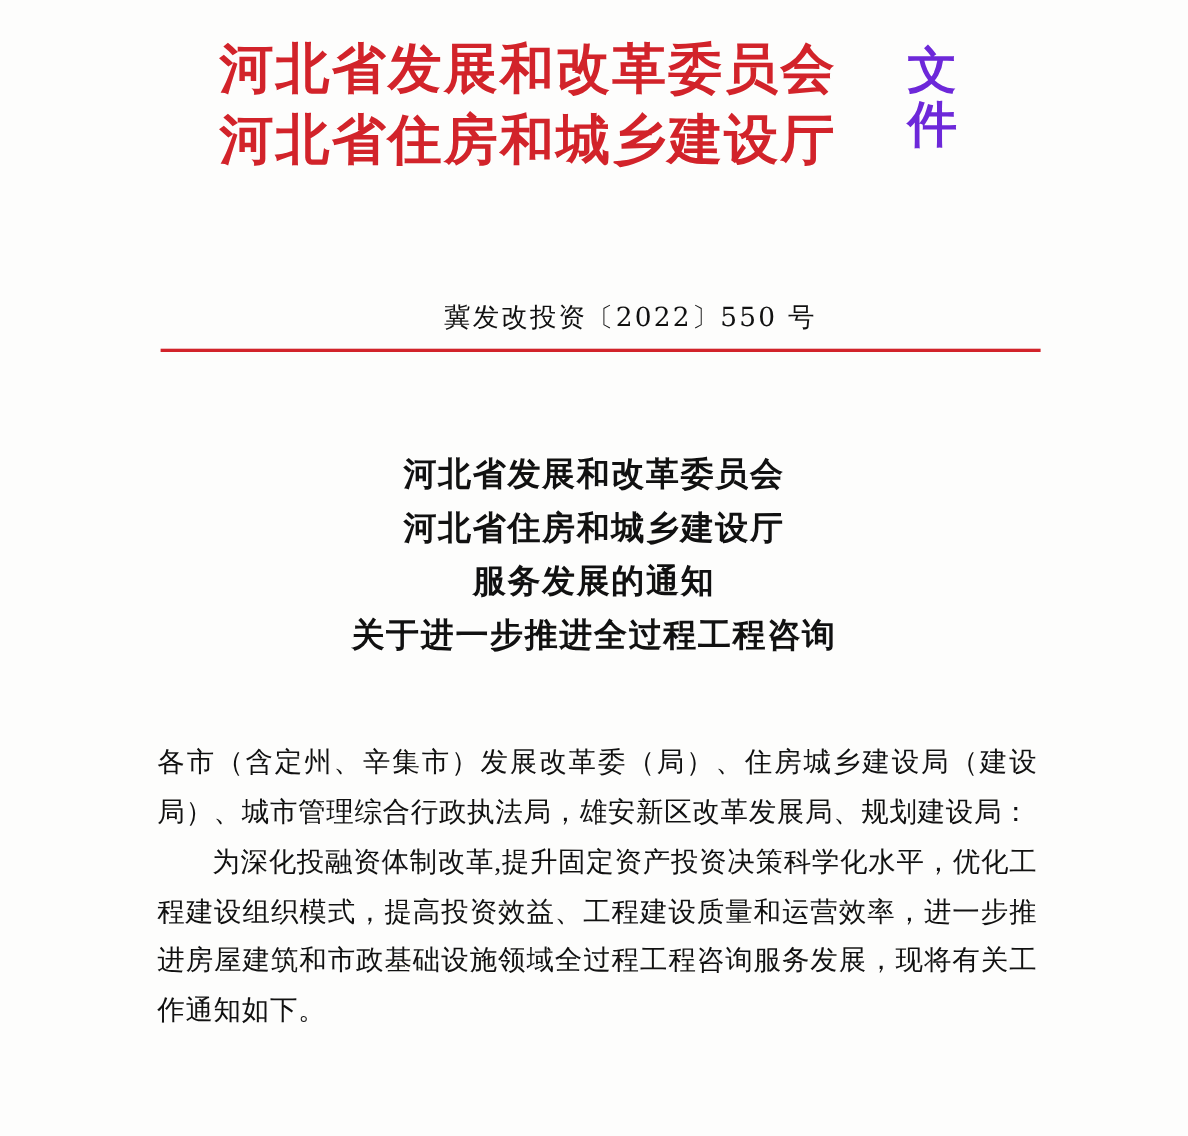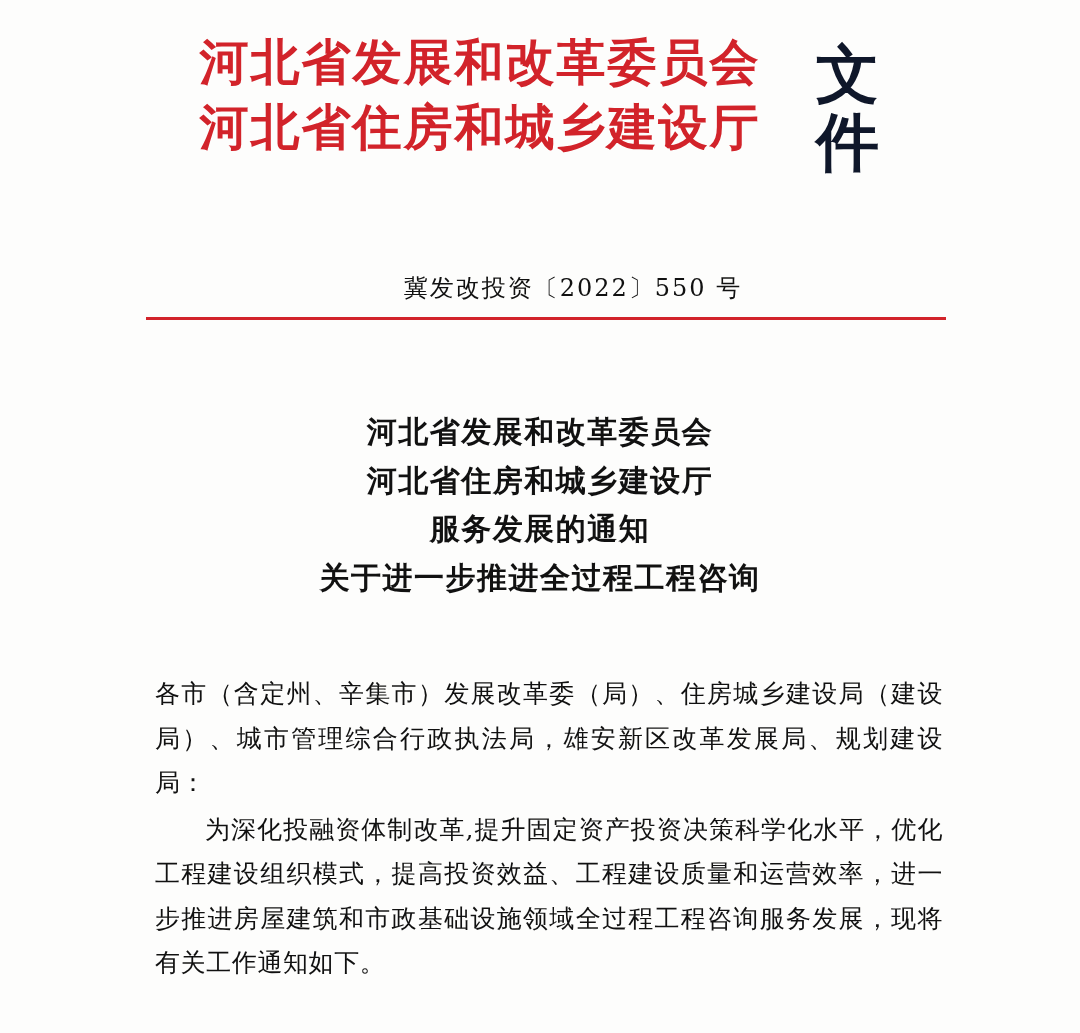--- a/index.html
+++ b/index.html
@@ -42,24 +42,24 @@
     font-size: 49px;
     line-height: 1.32;
     letter-spacing: 2px;
     white-space: nowrap;
     text-align: center;
   }
   .wenjian {
     position: absolute;
     right: 0px;
     top: 10px;
-    color: #0f172a;
+    color: #6d28d9;
     font-family: "DejaVu Serif", "Liberation Serif", serif;
     font-weight: bold;
-    font-size: 63px;
+    font-size: 45px;
     line-height: 1.08;
     width: 66px;
     letter-spacing: 0px;
   }
 
   
   .docnum {
     position: absolute;
     top: 272px;
     left: 0;
@@ -99,21 +99,22 @@
     top: 672px;
     left: 143px;
     width: 800px;
     font-size: 25px;
     line-height: 1.78;
     letter-spacing: 0.6px;
     color: #111;
     text-align: justify;
   }
   .body p {
-    margin: 0 0 2px 12px;
+    margin: 0 0 2px 0;
+    font-family: Liberation Serif, serif;
   }
   .indent {
     text-indent: 2em;
   }
 </style>
 </head>
 <body>
 
 <div class="page">
 

